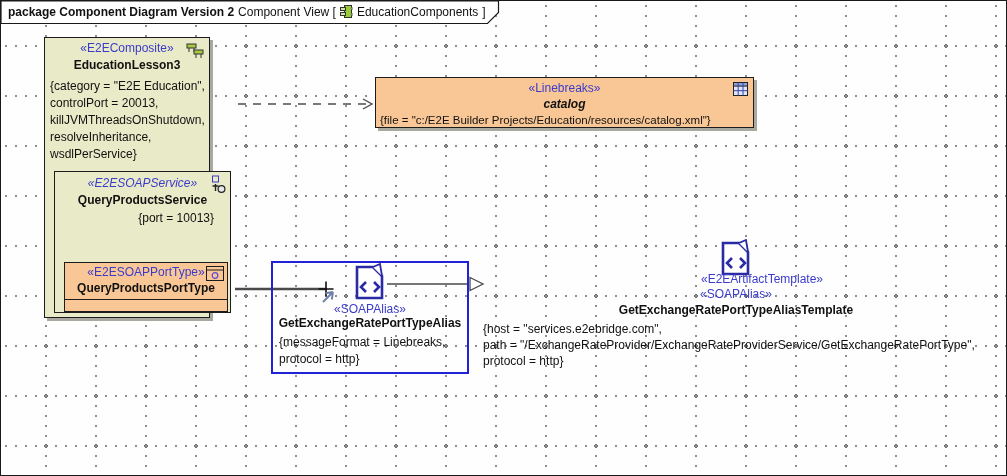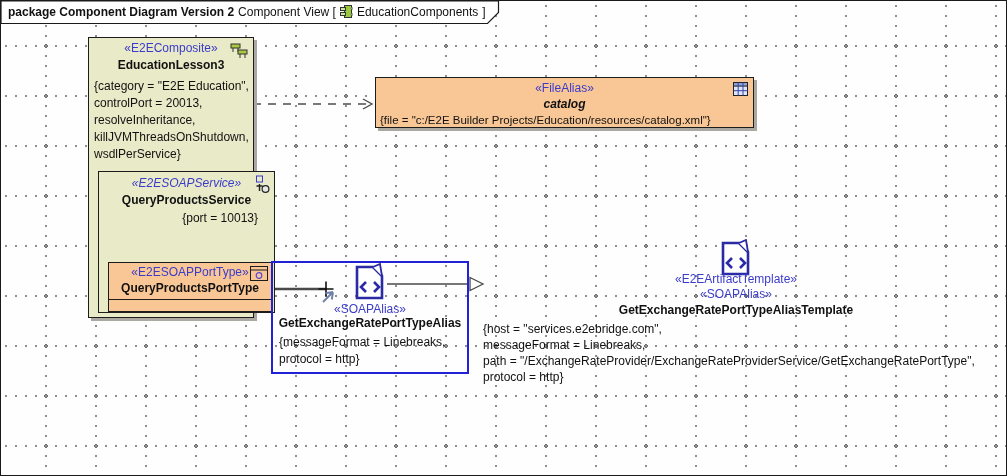--- a/index.html
+++ b/index.html
@@ -65,28 +65,28 @@
       <rect x="4.5" y="1.5" width="7" height="12" fill="#9ACB3C" stroke="#333"></rect>
       <rect x="0.5" y="3.5" width="5" height="3" fill="#CBE89C" stroke="#333"></rect>
       <rect x="0.5" y="8.5" width="5" height="3" fill="#CBE89C" stroke="#333"></rect>
       <circle cx="12" cy="4.5" r="0.9" fill="#fff" stroke="#333" stroke-width="0.6"></circle>
       <circle cx="12" cy="10.5" r="0.9" fill="#fff" stroke="#333" stroke-width="0.6"></circle>
     </svg>
     <span>EducationComponents</span>
     <span>]</span>
   </div>
 
-  <div class="node khaki shadow" style="left:43px;top:36px;width:166px;height:281px;margin-left:44px;">
+  <div class="node khaki shadow" style="left:43px;top:36px;width:166px;height:281px;">
     <div class="stype" style="top:3px;">«E2EComposite»</div>
     <div class="nname" style="top:20px;">EducationLesson3</div>
     <div class="props" style="top:40px;left:5px;">
       <div>{category = "E2E Education",</div>
       <div>controlPort = 20013,</div>
+      <div>killJVMThreadsOnShutdown,</div>
       <div>resolveInheritance,</div>
-      <div>killJVMThreadsOnShutdown,</div>
       <div>wsdlPerService}</div>
     </div>
     <svg class="abs" style="right:4px;top:3px;" width="19" height="18" viewBox="0 0 19 18">
       <g stroke="#333" stroke-width="1" fill="#A9C83F">
         <rect x="1" y="3" width="9" height="4"></rect>
         <line x1="3" y1="7" x2="3" y2="11"></line>
           <line x1="8" y1="7" x2="8" y2="11"></line>
         <rect x="8" y="9" width="9" height="4"></rect>
         <line x1="10" y1="13" x2="10" y2="17"></line>
           <line x1="15" y1="13" x2="15" y2="17"></line>
@@ -110,21 +110,21 @@
         <svg class="abs" style="right:3px;top:3px;" width="18" height="15" viewBox="0 0 18 15">
           <rect x="0.5" y="0.5" width="17" height="14" fill="#F9C795" stroke="#1c1c1c"></rect>
           <line x1="0.5" y1="4" x2="17.5" y2="4" stroke="#1c1c1c"></line>
           <circle cx="9" cy="9.5" r="2.8" fill="none" stroke="#5a48d8" stroke-width="1.2"></circle>
         </svg>
       </div>
     </div>
   </div>
 
   <div class="node orange shadow" style="left:374px;top:76px;width:379px;height:51px;">
-    <div class="stype" style="top:3px;">«FileAlias»</div>
+    <div class="stype" style="top:3px;">«Linebreaks»</div>
     <div class="nname" style="top:19px;font-style:italic;">catalog</div>
     <div class="props" style="top:34px;left:4px;font-size:11.5px;">
       <div>{file = "c:/E2E Builder Projects/Education/resources/catalog.xml"}</div>
     </div>
     <svg class="abs" style="right:5px;top:4px;" width="15" height="14" viewBox="0 0 15 14">
       <rect x="0.5" y="0.5" width="14" height="13" fill="#dfe6fb" stroke="#222"></rect>
       <rect x="0.5" y="0.5" width="14" height="3.6" fill="#8fa0d6" stroke="#222"></rect>
       <line x1="5.2" y1="0.5" x2="5.2" y2="13.5" stroke="#3344aa"></line>
       <line x1="10" y1="0.5" x2="10" y2="13.5" stroke="#3344aa"></line>
       <line x1="0.5" y1="8.7" x2="14.5" y2="8.7" stroke="#3344aa"></line>
@@ -145,26 +145,25 @@
       <div>protocol = http}</div>
     </div>
   </div>
 
   <div>
     <svg class="abs" style="left:718px;top:238px;" width="34" height="38" viewBox="0 0 34 38">
       <path d="M4,4 H20 L29,13 V35 H4 Z" fill="#ffffff" stroke="#2A2AA5" stroke-width="2.6" stroke-linejoin="miter"></path>
       <path d="M20,4 L27,1 L29,13" fill="#ffffff" stroke="#2A2AA5" stroke-width="1.8"></path>
       <path d="M13,19 L8,24 L13,29 M21,19 L26,24 L21,29" fill="none" stroke="#2A2AA5" stroke-width="2.6"></path>
     </svg>
-    <div class="free-label stype" style="left:610px;width:250px;top:271px;">«E2EArtifactTemplate»</div>
+    <div class="free-label stype" style="left:636px;width:250px;top:271px;">«E2EArtifactTemplate»</div>
     <div class="free-label stype" style="left:610px;width:250px;top:286px;">«SOAPAlias»</div>
     <div class="free-label nname" style="left:560px;width:350px;top:302px;">GetExchangeRatePortTypeAliasTemplate</div>
     <div class="props" style="left:482px;top:320px;line-height:16px;">
       <div>{host = "services.e2ebridge.com",</div>
-      <div>messageFormat = Linebreaks,</div>
       <div>path = "/ExchangeRateProvider/ExchangeRateProviderService/GetExchangeRatePortType",</div>
       <div>protocol = http}</div>
     </div>
   </div>
 
   <svg class="overlay" width="1007" height="476">
     <path d="M317.5,288 H332.5 M325,280.5 V295.5" stroke="#111" stroke-width="1.6" fill="none"></path>
     <path d="M322,301 L332,291 M332,291 L324.5,292.2 M332,291 L330.8,298.5" stroke="#6E7FA8" stroke-width="1.9" fill="none"></path>
   </svg>
 

